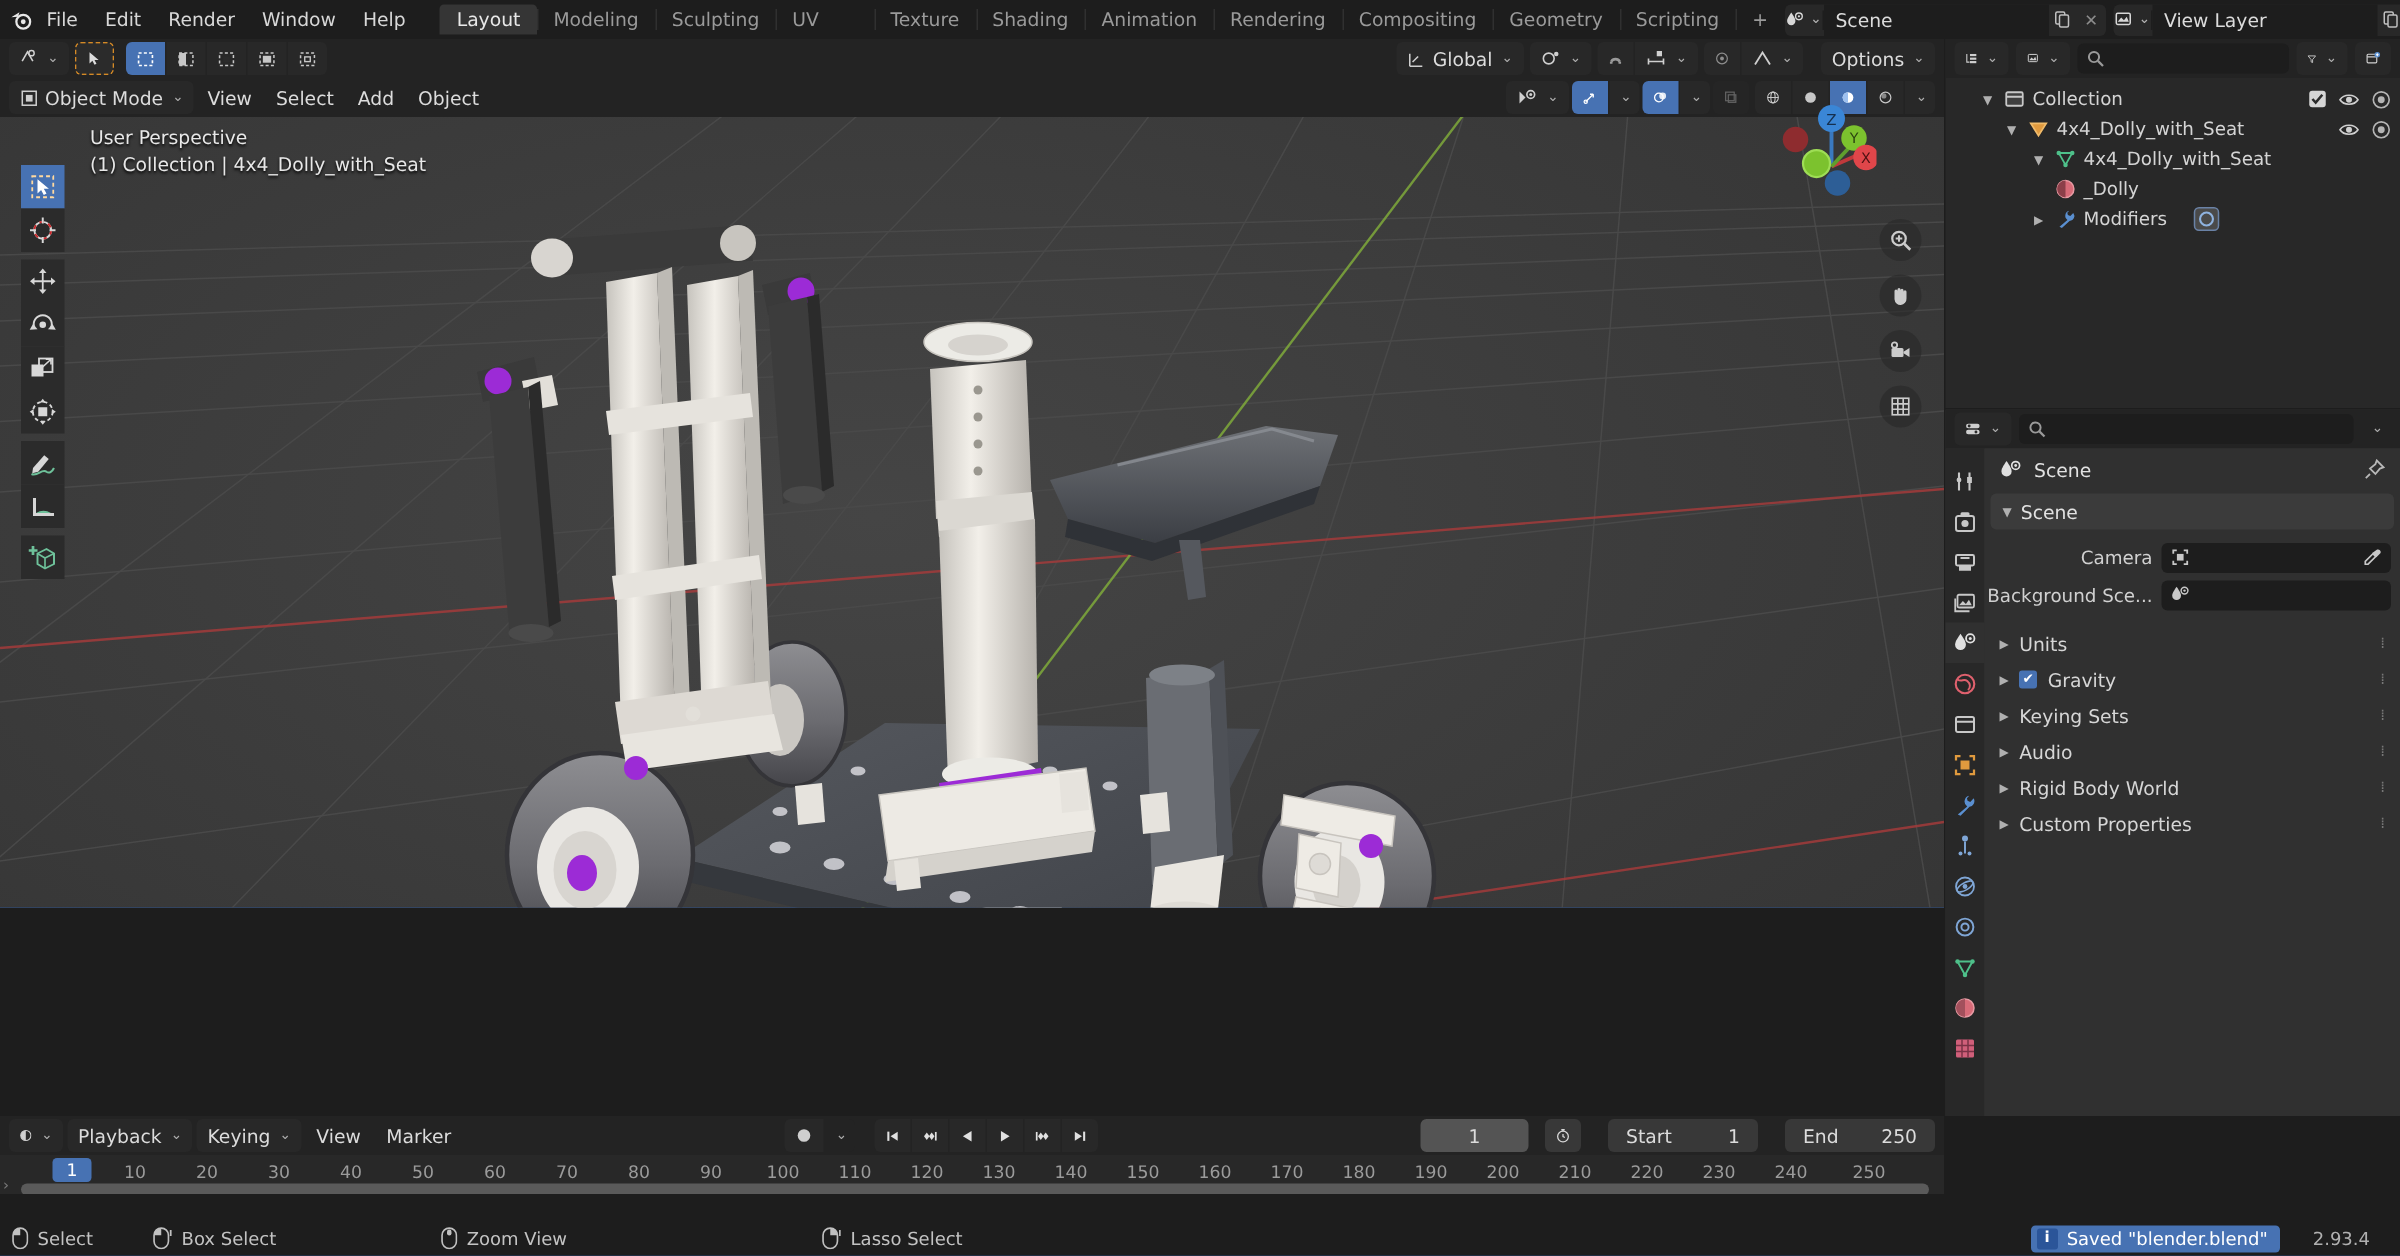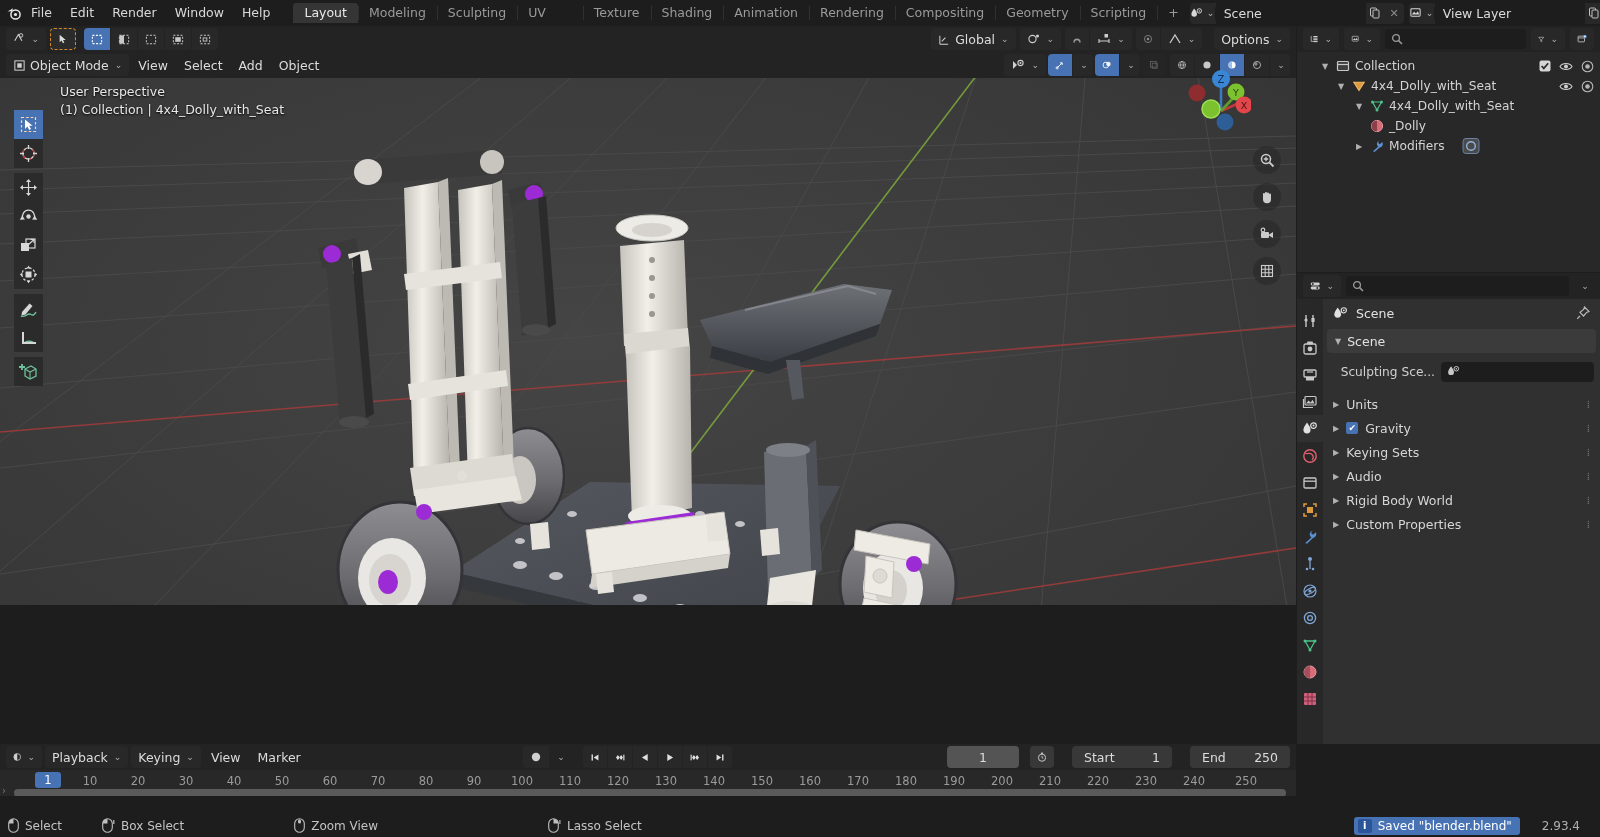--- a/index.html
+++ b/index.html
@@ -983,23 +983,41 @@
         </span>
     </div>
 
     <div class="pr-panelhdr">
       <span class="tri" style="font-size:8px;color:#b0b0b0">▼</span>
       <span>Scene</span>
     </div>
 
     <div style="height:6px"></div>
 
-
     <div class="prow">
-      <span class="plabel">Sculpting Sce...</span>
+      <span class="plabel">Camera</span>
+      <span class="pfield">
+        <svg width="13" height="13" viewBox="0 0 14 14">
+            <g stroke="#c8c8c8" stroke-width="1.3" fill="none">
+              <path d="M2 4.5 L2 2 L4.5 2 M9.5 2 L12 2 L12 4.5 M12 9.5 L12 12 L9.5 12 M4.5 12 L2 12 L2 9.5"></path>
+            </g>
+            <rect x="4.6" y="4.6" width="4.8" height="4.8" fill="#c8c8c8"></rect>
+          </svg>
+        <span></span>
+        <span style="margin-left:auto">
+          <svg width="13" height="13" viewBox="0 0 14 14">
+              <path d="M10.5 1.5 A2 2 0 0 1 13 4 L10 7 L7 4Z" fill="#c8c8c8"></path>
+              <path d="M7.5 4.5 L2 10 L2 12 L4 12 L9.5 6.5Z" fill="none" stroke="#c8c8c8" stroke-width="1.2"></path>
+            </svg>
+          </span>
+      </span>
+    </div>
+
+    <div class="prow">
+      <span class="plabel">Background Sce...</span>
       <span class="pfield">
         <svg width="13" height="13" viewBox="0 0 16 16">
             <path d="M5 1.5 C2.5 5.2 1.4 7 1.4 8.8 A3.6 3.6 0 0 0 8.6 8.8 C8.6 7 7.5 5.2 5 1.5Z" fill="#c8c8c8"></path>
             <circle cx="11.5" cy="4.6" r="2.8" fill="none" stroke="#c8c8c8" stroke-width="1.2"></circle>
             <circle cx="11.5" cy="4.6" r="1" fill="#c8c8c8"></circle>
           </svg>
         <span></span>
       </span>
     </div>
 

